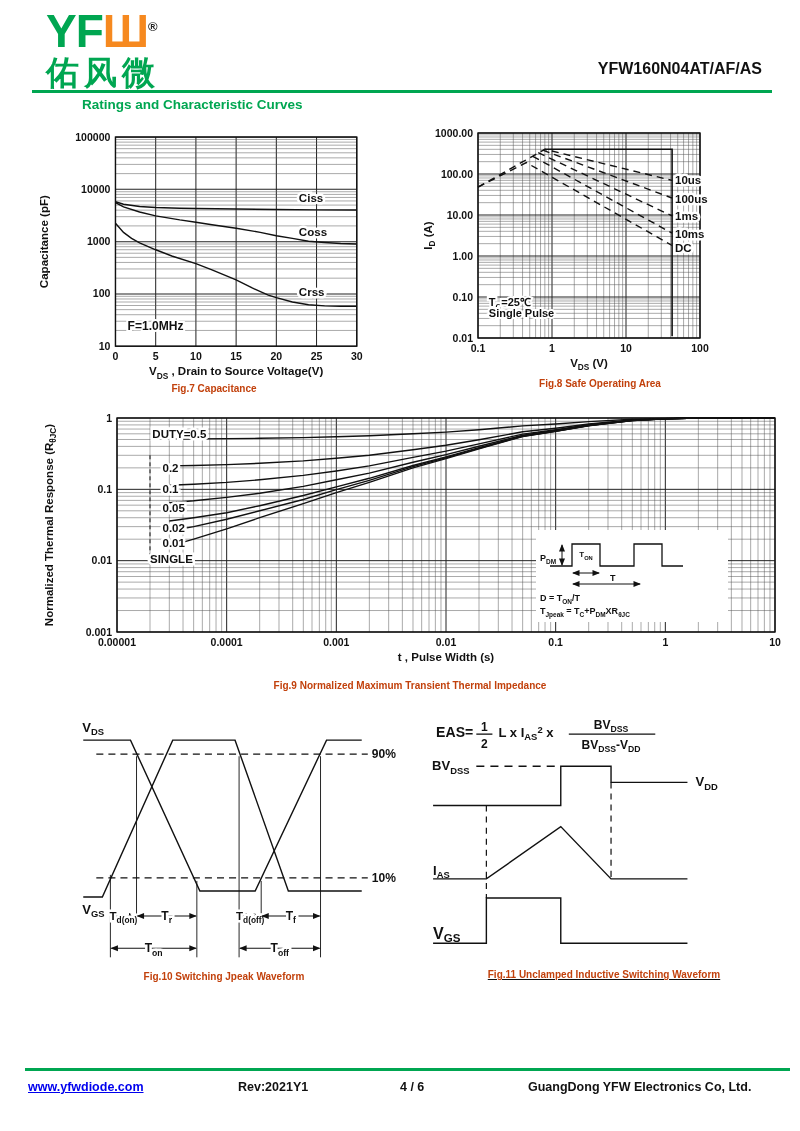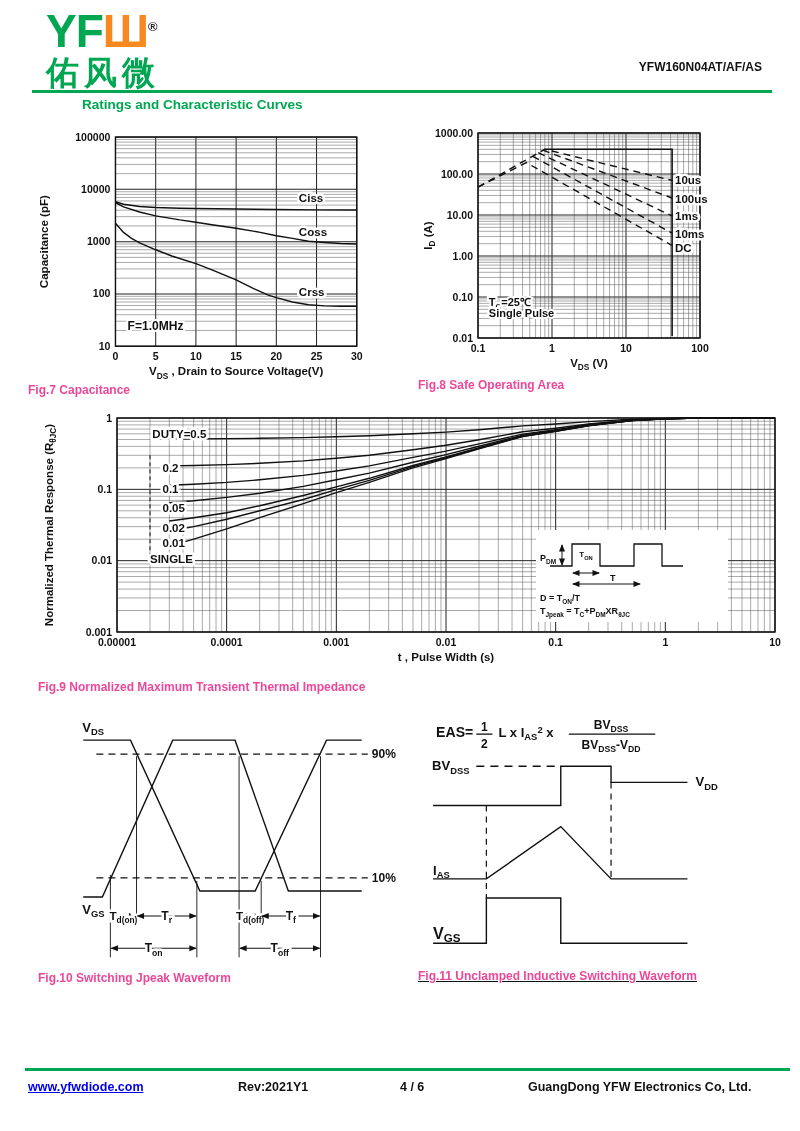--- a/index.html
+++ b/index.html
@@ -7,28 +7,28 @@
   body{width:800px;height:1131px;background:#ffffff;position:relative;
        font-family:"Liberation Sans",sans-serif;color:#111;}
   .page{position:absolute;inset:0;background:#fff;overflow:hidden;}
   
   .logo{position:absolute;left:46px;top:4px;}
   .logo-row{font-weight:bold;font-size:46px;line-height:46px;letter-spacing:-1px;white-space:nowrap;}
   .lg-yf{color:var(--green,#00A651);}
   .lg-w{color:var(--orange,#F6891F);}
   .lg-reg{font-size:13px;color:#222;vertical-align:super;letter-spacing:0;font-weight:bold;}
   .lg-cn{color:var(--green,#00A651);font-weight:bold;font-size:33px;line-height:38px;letter-spacing:5px;white-space:nowrap;}
-  .part-number{position:absolute;right:38px;top:60px;font-size:12px;font-weight:bold;letter-spacing:0;}
+  .part-number{position:absolute;right:38px;top:60px;font-size:16px;font-weight:bold;letter-spacing:0;}
   .green-rule{position:absolute;left:32px;right:28px;top:90px;height:3px;background:var(--green,#00A651);}
   .section-title{position:absolute;left:34px;top:97px;color:var(--green,#00A651);font-weight:bold;font-size:13.5px;padding-left:48px;}
   
   .fig{position:absolute;margin:0;padding:0;}
   .fig .chart{width:100%;}
   .fig svg{display:block;}
-  figcaption{font-weight:bold;font-size:12px;margin-top:2px;color:#ec4899;}
+  figcaption{text-align:center;font-weight:bold;font-size:10px;margin-top:2px;color:#c2410c;}
   #fig9 figcaption{margin-top:12px;}
   #fig10 figcaption,#fig11 figcaption{margin-top:6px;}
   #fig7{left:28px;top:124px;width:372px;}
   #fig8{left:418px;top:124px;width:364px;}
   #fig9{left:38px;top:404px;width:744px;}
   #fig10{left:38px;top:712px;width:372px;}
   #fig11{left:418px;top:710px;width:372px;text-decoration:underline;}
   
   .footer-rule{position:absolute;left:25px;right:10px;top:1068px;height:3px;background:var(--green,#00A651);}
   .footer{position:absolute;left:0;right:0;top:1080px;height:20px;font-size:12.5px;font-weight:bold;}

